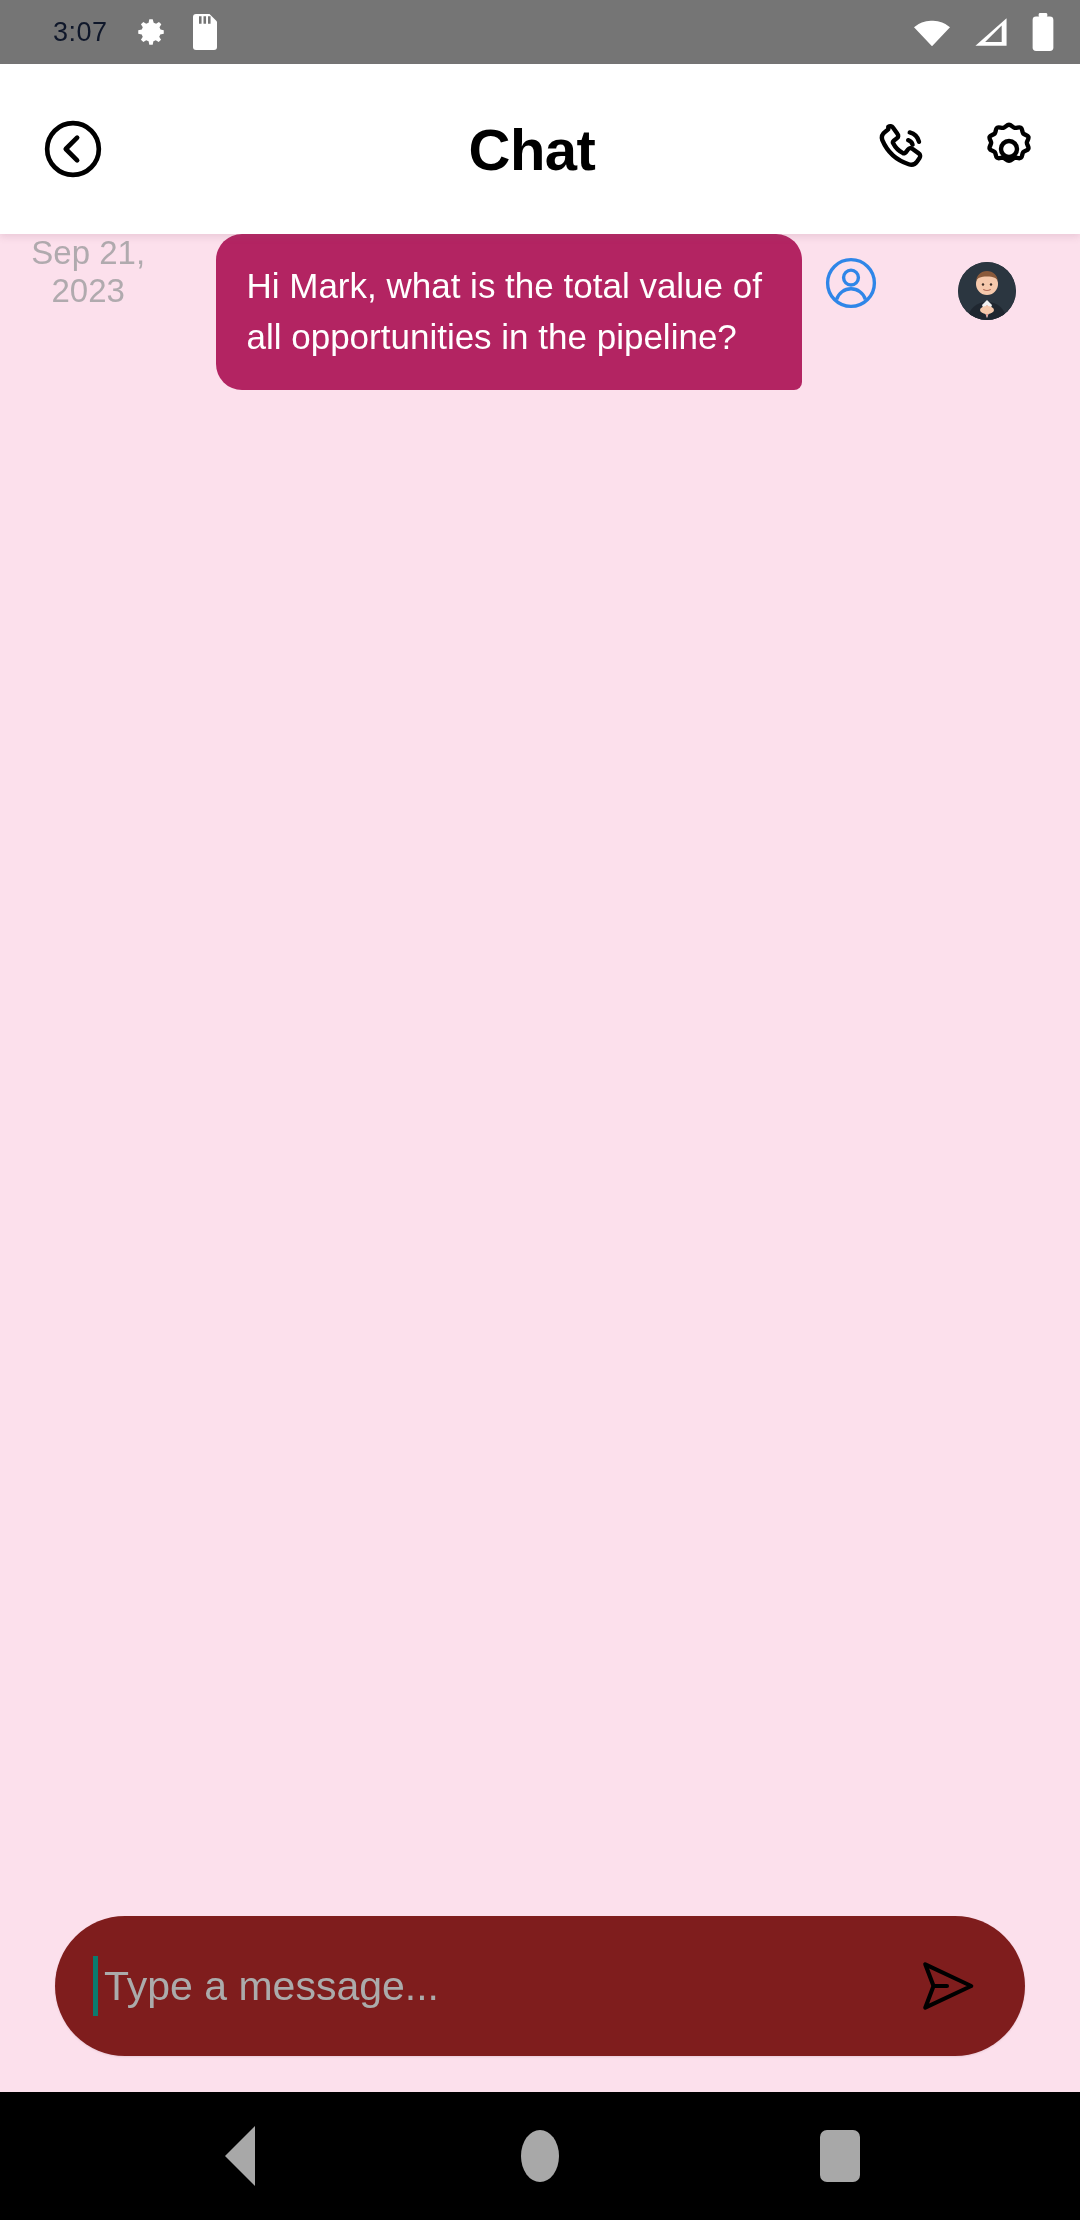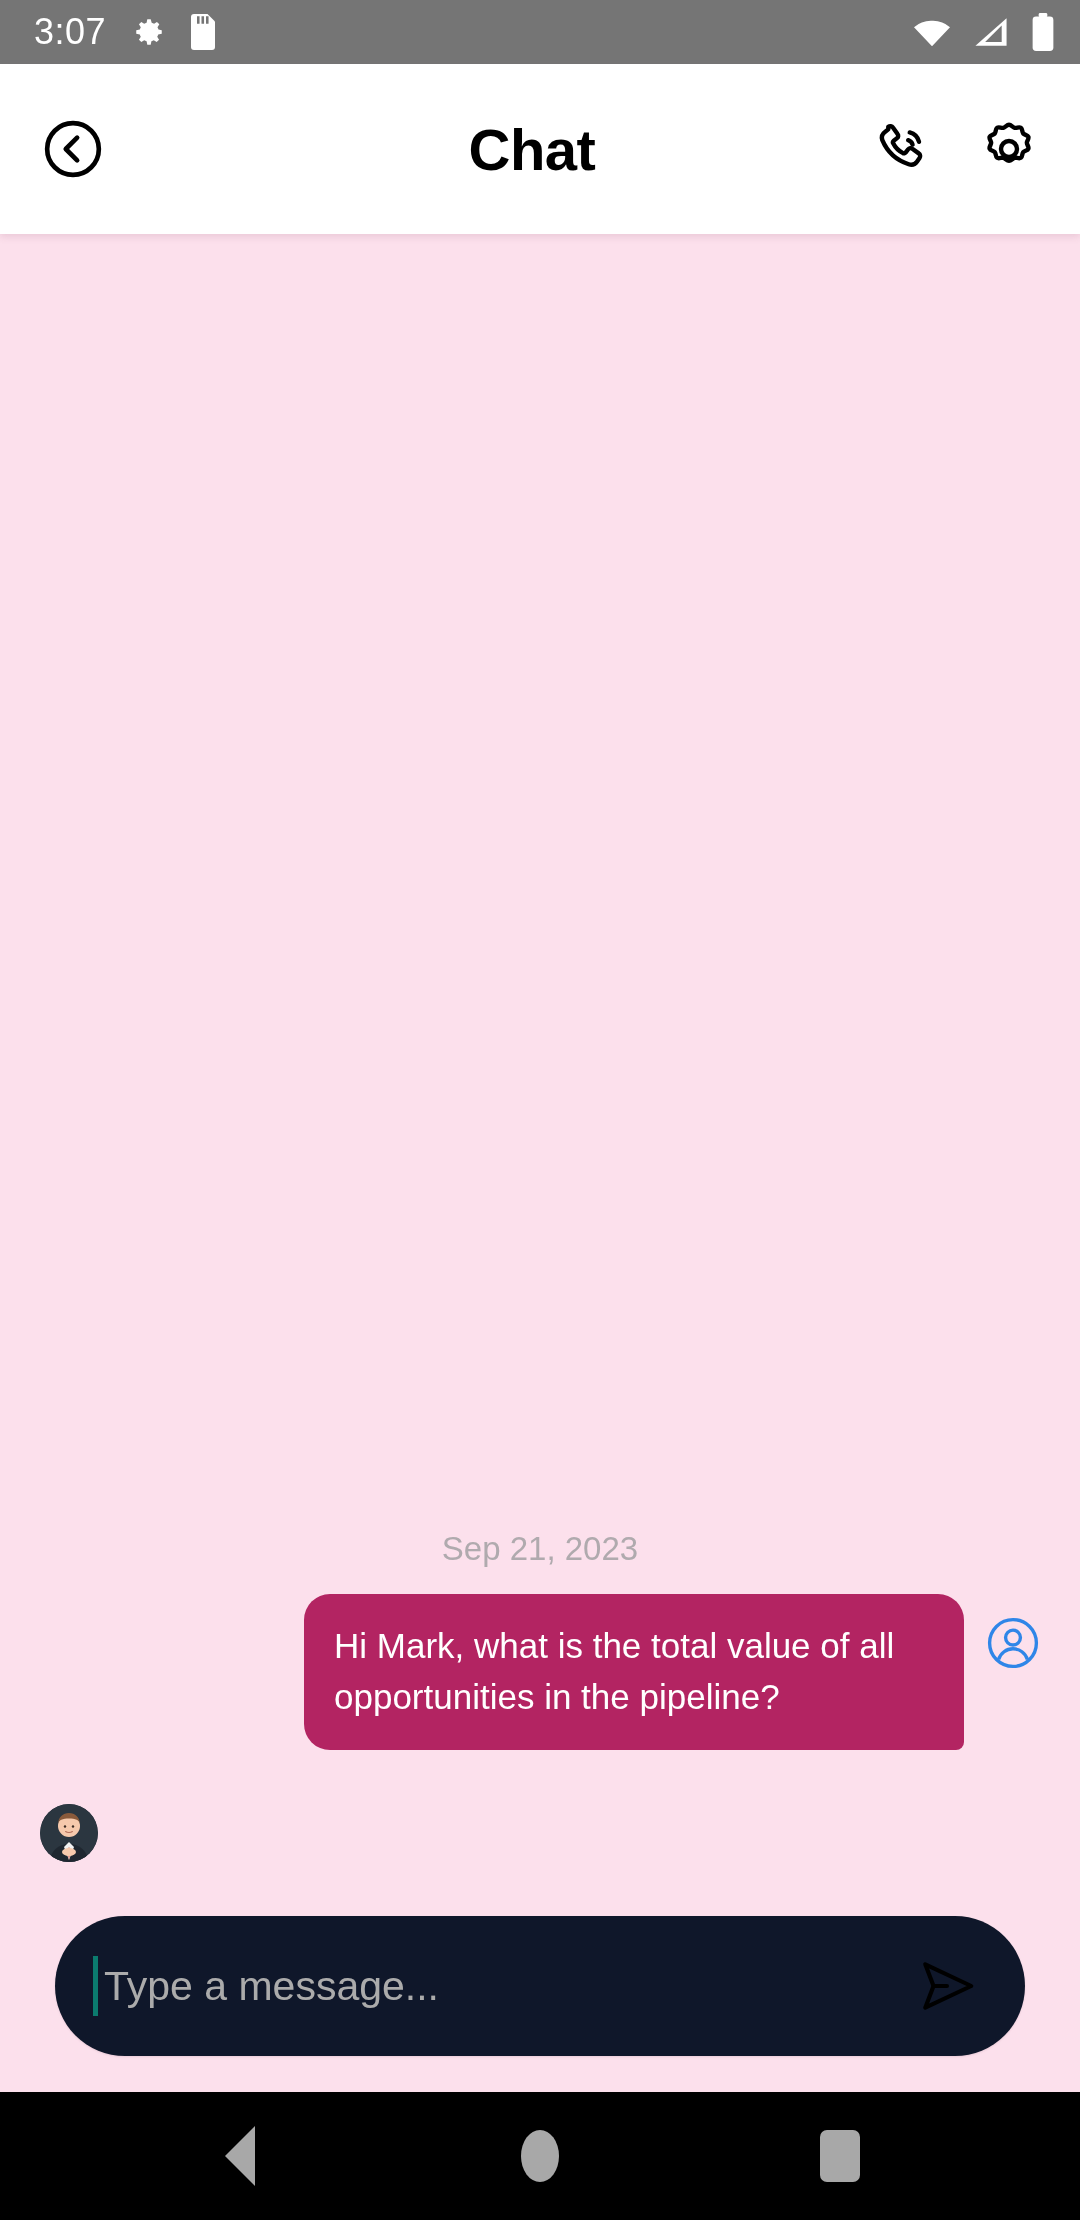--- a/index.html
+++ b/index.html
@@ -24,24 +24,25 @@
   
   .status-bar {
     height: 64px;
     background: #757575;
     display: flex;
     align-items: center;
     padding: 0 24px 0 34px;
     flex: 0 0 auto;
   }
   .status-time {
-    color: #ffffff;
-    font-size: 36px;
+    color: #0f172a;
+    font-size: 27px;
     letter-spacing: 0.5px;
     line-height: 1;
+    margin-left: 19px;
   }
   .status-left-icons {
     display: flex;
     align-items: center;
     gap: 22px;
     margin-left: 26px;
   }
   .status-right-icons {
     margin-left: auto;
     display: flex;
@@ -86,21 +87,21 @@
     gap: 44px;
     z-index: 2;
   }
   .hdr-icon { width: 62px; height: 62px; cursor: pointer; }
 
   
   .chat-area {
     flex: 1 1 auto;
     background: #FCE0EC;
     display: flex;
-    flex-direction: column;
+    flex-direction: row;
     justify-content: flex-end;
     padding: 0 0 10px 0;
     overflow: hidden;
   }
 
   .date-divider {
     text-align: center;
     color: #B0AAAE;
     font-size: 33px;
     margin-bottom: 26px;
@@ -153,21 +154,21 @@
     background: #2A3440;
   }
 
   
   .input-zone {
     flex: 0 0 auto;
     background: #FCE0EC;
     padding: 18px 55px 36px 55px;
   }
   .input-bar {
-    background: #0f172a;
+    background: #7f1d1d;
     border-radius: 72px;
     height: 140px;
     display: flex;
     align-items: center;
     padding: 0 46px 0 38px;
     box-shadow: 0 1px 2px rgba(120,80,100,0.14);
   }
   .caret {
     width: 5px;
     height: 60px;

